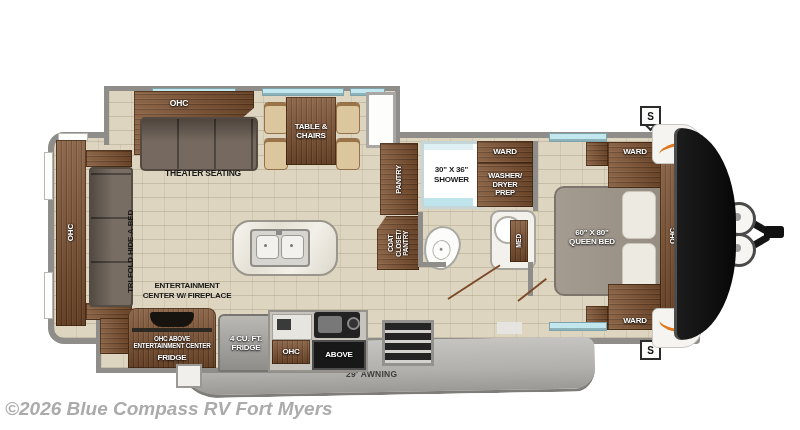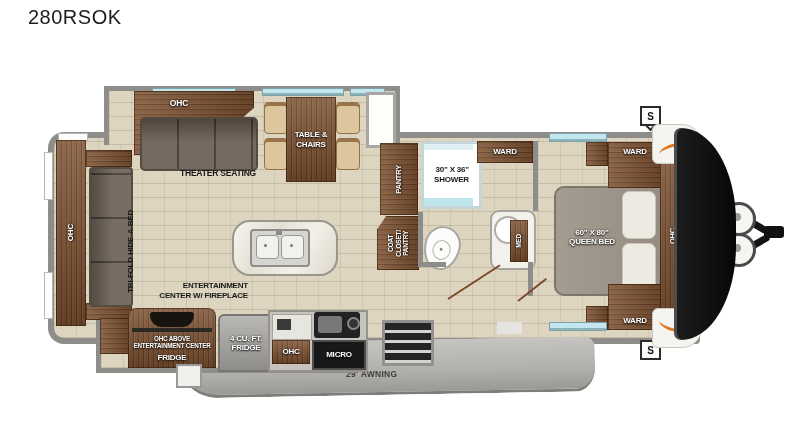--- a/index.html
+++ b/index.html
@@ -3,41 +3,40 @@
 <meta charset="utf-8">
 <style>
   html,body{margin:0;padding:0}
   body{width:800px;height:430px;background:#fff;font-family:"Liberation Sans",sans-serif;position:relative;overflow:hidden}
   .abs{position:absolute}
   .floor{background-color:#ddd5c0;background-image:repeating-linear-gradient(0deg,rgba(140,128,100,.28) 0 1px,transparent 1px 14px),repeating-linear-gradient(90deg,rgba(140,128,100,.16) 0 1px,transparent 1px 22px)}
   .wall{background:#8f8d89}
   .wood{background-color:#7d5130;background-image:linear-gradient(180deg,rgba(255,255,255,.14),rgba(0,0,0,.2)),repeating-linear-gradient(90deg,rgba(55,28,10,.4) 0 1px,rgba(255,255,255,.05) 1px 2px,transparent 2px 5px);box-shadow:inset 0 0 0 1px rgba(50,25,8,.55)}
   .grain-h{background-image:linear-gradient(90deg,rgba(255,255,255,.12),rgba(0,0,0,.18)),repeating-linear-gradient(0deg,rgba(55,28,10,.4) 0 1px,rgba(255,255,255,.05) 1px 2px,transparent 2px 5px)}
   .wlab{color:#fff;font-weight:bold;text-shadow:0 1px 2px rgba(0,0,0,.85),0 0 2px rgba(0,0,0,.7);white-space:pre-line;text-align:center;line-height:1.18;letter-spacing:-.2px}
-  .blab{color:#181818;font-weight:bold;white-space:pre-line;text-align:right;line-height:1.2;letter-spacing:-.2px}
+  .blab{color:#181818;font-weight:bold;white-space:pre-line;text-align:center;line-height:1.2;letter-spacing:-.2px}
   .vlabel{writing-mode:vertical-rl;transform:rotate(180deg)}
   .vwrap{display:flex;align-items:center;justify-content:center;width:100%;height:100%}
   .flexc{display:flex;align-items:center;justify-content:center}
   .window{background:#c2e7ee;border:1px solid #7fa3ab;box-shadow:inset 0 -2px 0 rgba(40,80,90,.35)}
   .whitewin{background:#fdfdfc;border:1px solid #b9b7b2}
   .badge{background:#fbfbf9;border:2px solid #2b2b2b;width:17px;height:16px;display:flex;align-items:center;justify-content:center;font-weight:bold;font-size:10px;color:#111}
   .badge .tip{position:absolute;width:9px;height:9px;background:#fbfbf9;transform:rotate(45deg);z-index:-1}
   .door{height:2px;background:#7a4a2a;transform-origin:left center}
   .seats{background:#6d6055;border:2px solid #544a41;border-radius:5px;background-image:linear-gradient(180deg,rgba(0,0,0,.28),rgba(255,255,255,.06) 45%),repeating-linear-gradient(90deg,transparent 0 35px,rgba(0,0,0,.4) 35px 37px)}
   .sofa-body{background:#6f6459;border:2px solid #554c43;border-radius:4px;background-image:linear-gradient(90deg,rgba(0,0,0,.25),rgba(255,255,255,.06) 55%),repeating-linear-gradient(0deg,transparent 0 42px,rgba(0,0,0,.4) 42px 44px)}
   .chair{background:#dbc69d;border:1px solid #93714a;border-radius:4px;box-shadow:inset 0 3px 0 #9a7448}
   .marble{background:linear-gradient(120deg,#f7f5f0 0%,#e4dfd3 35%,#f3f0e9 65%,#dcd7ca 100%);border:2px solid #9a968c;border-radius:18px}
   .pillow{background:#edeae1;border:1px solid #c9c5b8;border-radius:7px}
 </style>
 </head>
 <body>
 
 <div class="abs" id="canvas" style="left:0;top:0;width:800px;height:430px">
 
-  <div class="abs" style="left:28px;top:6px;font-size:20px;color:#1d1d1d;letter-spacing:.5px">280RSOK</div>
 
   <div class="abs floor" style="left:48px;top:132px;width:640px;height:200px;border:6px solid #8f8d89;border-radius:16px 4px 4px 16px"></div>
 
   <div class="abs floor" style="left:104px;top:86px;width:286px;height:54px;border:5px solid #8f8d89;border-bottom:none"></div>
   <div class="abs window" style="left:152px;top:88px;width:82px;height:6px"></div>
   <div class="abs window" style="left:262px;top:88px;width:80px;height:6px"></div>
   <div class="abs window" style="left:350px;top:88px;width:33px;height:6px"></div>
   <div class="abs whitewin" style="left:58px;top:133px;width:28px;height:6px"></div>
   <div class="abs whitewin" style="left:44px;top:152px;width:7px;height:46px"></div>
   <div class="abs whitewin" style="left:44px;top:272px;width:7px;height:45px"></div>
@@ -64,21 +63,21 @@
   <div class="abs wood grain-h" style="left:134px;top:91px;width:120px;height:64px;clip-path:polygon(0 0,100% 0,100% 26%,55% 100%,0 100%)">
     <div class="abs wlab" style="left:0;right:30px;top:7px;font-size:8.5px">OHC</div>
   </div>
   <div class="abs seats" style="left:140px;top:117px;width:114px;height:50px"></div>
   <div class="abs blab" style="left:150px;top:168px;width:106px;font-size:8.5px">THEATER SEATING</div>
 
   <div class="abs chair" style="left:264px;top:102px;width:22px;height:30px"></div>
   <div class="abs chair" style="left:264px;top:138px;width:22px;height:30px"></div>
   <div class="abs chair" style="left:336px;top:102px;width:22px;height:30px"></div>
   <div class="abs chair" style="left:336px;top:138px;width:22px;height:30px"></div>
-  <div class="abs wood" style="left:286px;top:97px;width:50px;height:85px">
+  <div class="abs wood" style="left:286px;top:97px;width:50px;height:68px">
     <div class="vwrap">
         <span class="wlab" style="font-size:8px">TABLE &amp;
 CHAIRS</span>
       </div>
   </div>
   <div class="abs whitewin" style="left:366px;top:92px;width:24px;height:50px;border:3px solid #a9a7a3"></div>
 
   <div class="abs marble" style="left:232px;top:220px;width:102px;height:52px"></div>
   <div class="abs" style="left:250px;top:229px;width:56px;height:34px;background:#d7d5d0;border:2px solid #8f8d88;border-radius:4px">
     <div class="abs" style="left:4px;top:4px;width:21px;height:22px;background:#f2f1ee;border:1px solid #9a9892;border-radius:4px"></div>
@@ -110,20 +109,27 @@
       </div>
   </div>
   <div class="abs" style="left:424px;top:226px;width:32px;height:40px;background:#fcfcfa;border:2px solid #a8a8a2;border-radius:50% 50% 46% 46% / 42% 42% 56% 56%;transform:rotate(14deg)">
     <div class="abs" style="left:7px;top:12px;width:16px;height:18px;border:1px solid #b5b5ae;border-radius:50%"></div>
     <div class="abs" style="left:14px;top:20px;width:3px;height:3px;background:#888;border-radius:50%"></div>
   </div>
 
   <div class="abs wood grain-h" style="left:477px;top:141px;width:56px;height:22px">
     <div class="vwrap">
         <span class="wlab" style="font-size:8px">WARD</span>
+      </div>
+  </div>
+  <div class="abs wood grain-h" style="left:477px;top:163px;width:56px;height:44px">
+    <div class="vwrap">
+        <span class="wlab" style="font-size:7.5px">WASHER/
+DRYER
+PREP</span>
       </div>
   </div>
 
   <div class="abs" style="left:490px;top:210px;width:42px;height:56px;background:#f3f1ec;border:2px solid #a8a49c;border-radius:9px"></div>
   <div class="abs" style="left:494px;top:216px;width:24px;height:24px;background:#fff;border:2px solid #b0aca4;border-radius:50%"></div>
   <div class="abs wood" style="left:510px;top:220px;width:18px;height:42px">
     <div class="vwrap">
         <span class="wlab vlabel" style="font-size:6.5px">MED</span>
       </div>
   </div>
@@ -217,22 +223,23 @@
     <div class="vwrap">
         <span class="wlab" style="font-size:8px">OHC</span>
       </div>
   </div>
   <div class="abs" style="left:314px;top:312px;width:46px;height:26px;background:#222;border-radius:3px">
     <div class="abs" style="left:4px;top:4px;width:24px;height:17px;background:#787878;border-radius:3px"></div>
     <div class="abs" style="left:33px;top:5px;width:9px;height:9px;border:2px solid #8a8a8a;border-radius:50%;background:#333"></div>
   </div>
   <div class="abs" style="left:312px;top:340px;width:50px;height:26px;background:#181818;border:2px solid #4e4e4e">
     <div class="vwrap">
-        <span class="wlab" style="font-size:8px">MICRO</span>
+        <span class="wlab" style="font-size:8px">ABOVE</span>
       </div>
   </div>
   <div class="abs" style="left:176px;top:364px;width:22px;height:20px;background:#f0efec;border:2px solid #9a9894"></div>
 
   <div class="abs" style="left:382px;top:320px;width:46px;height:40px;border:3px solid #93918d;background:repeating-linear-gradient(180deg,#242424 0 7px,#d5d3cf 7px 10px)"></div>
   <div class="abs" style="left:497px;top:322px;width:25px;height:12px;background:#e6e4e0"></div>
 
+  <div class="abs" style="left:5px;top:398px;font-size:19px;font-weight:bold;font-style:italic;color:#ababab">©2026 Blue Compass RV Fort Myers</div>
 
 </div>
 
 </body></html>

